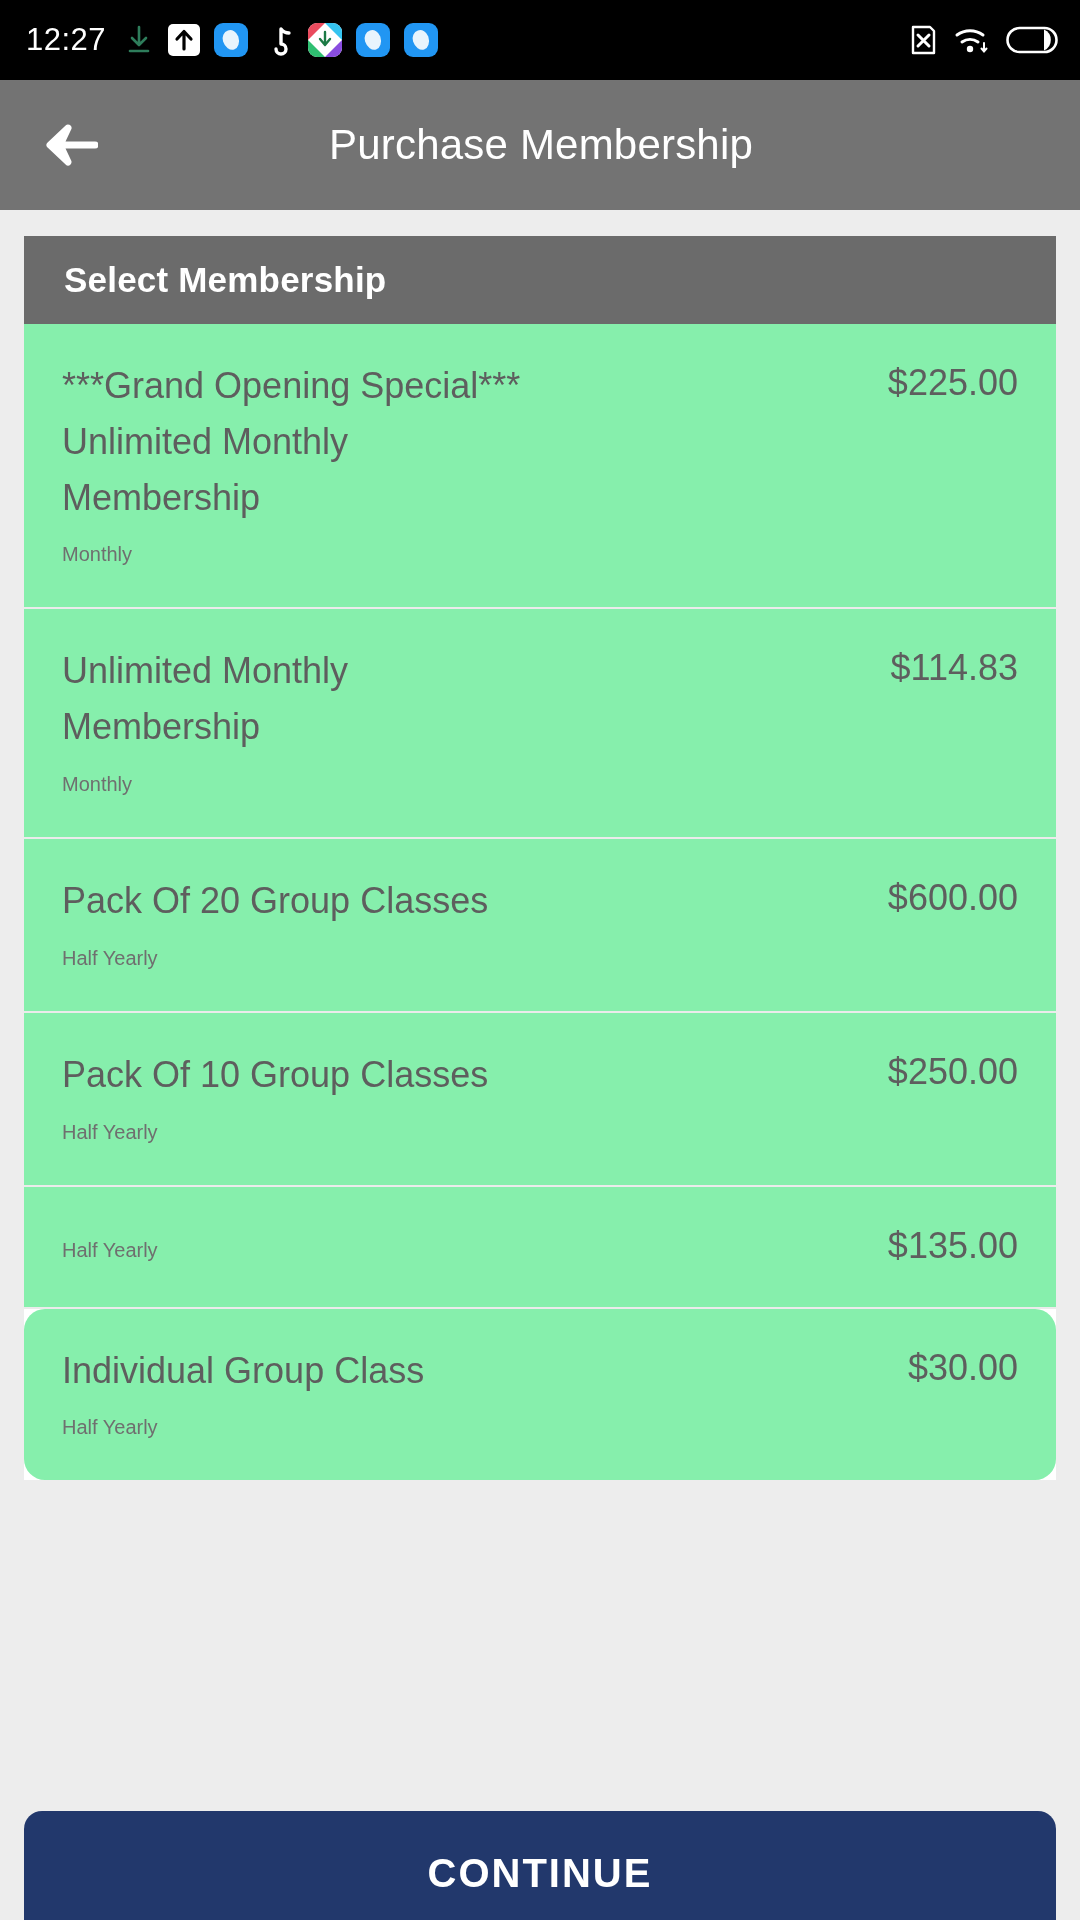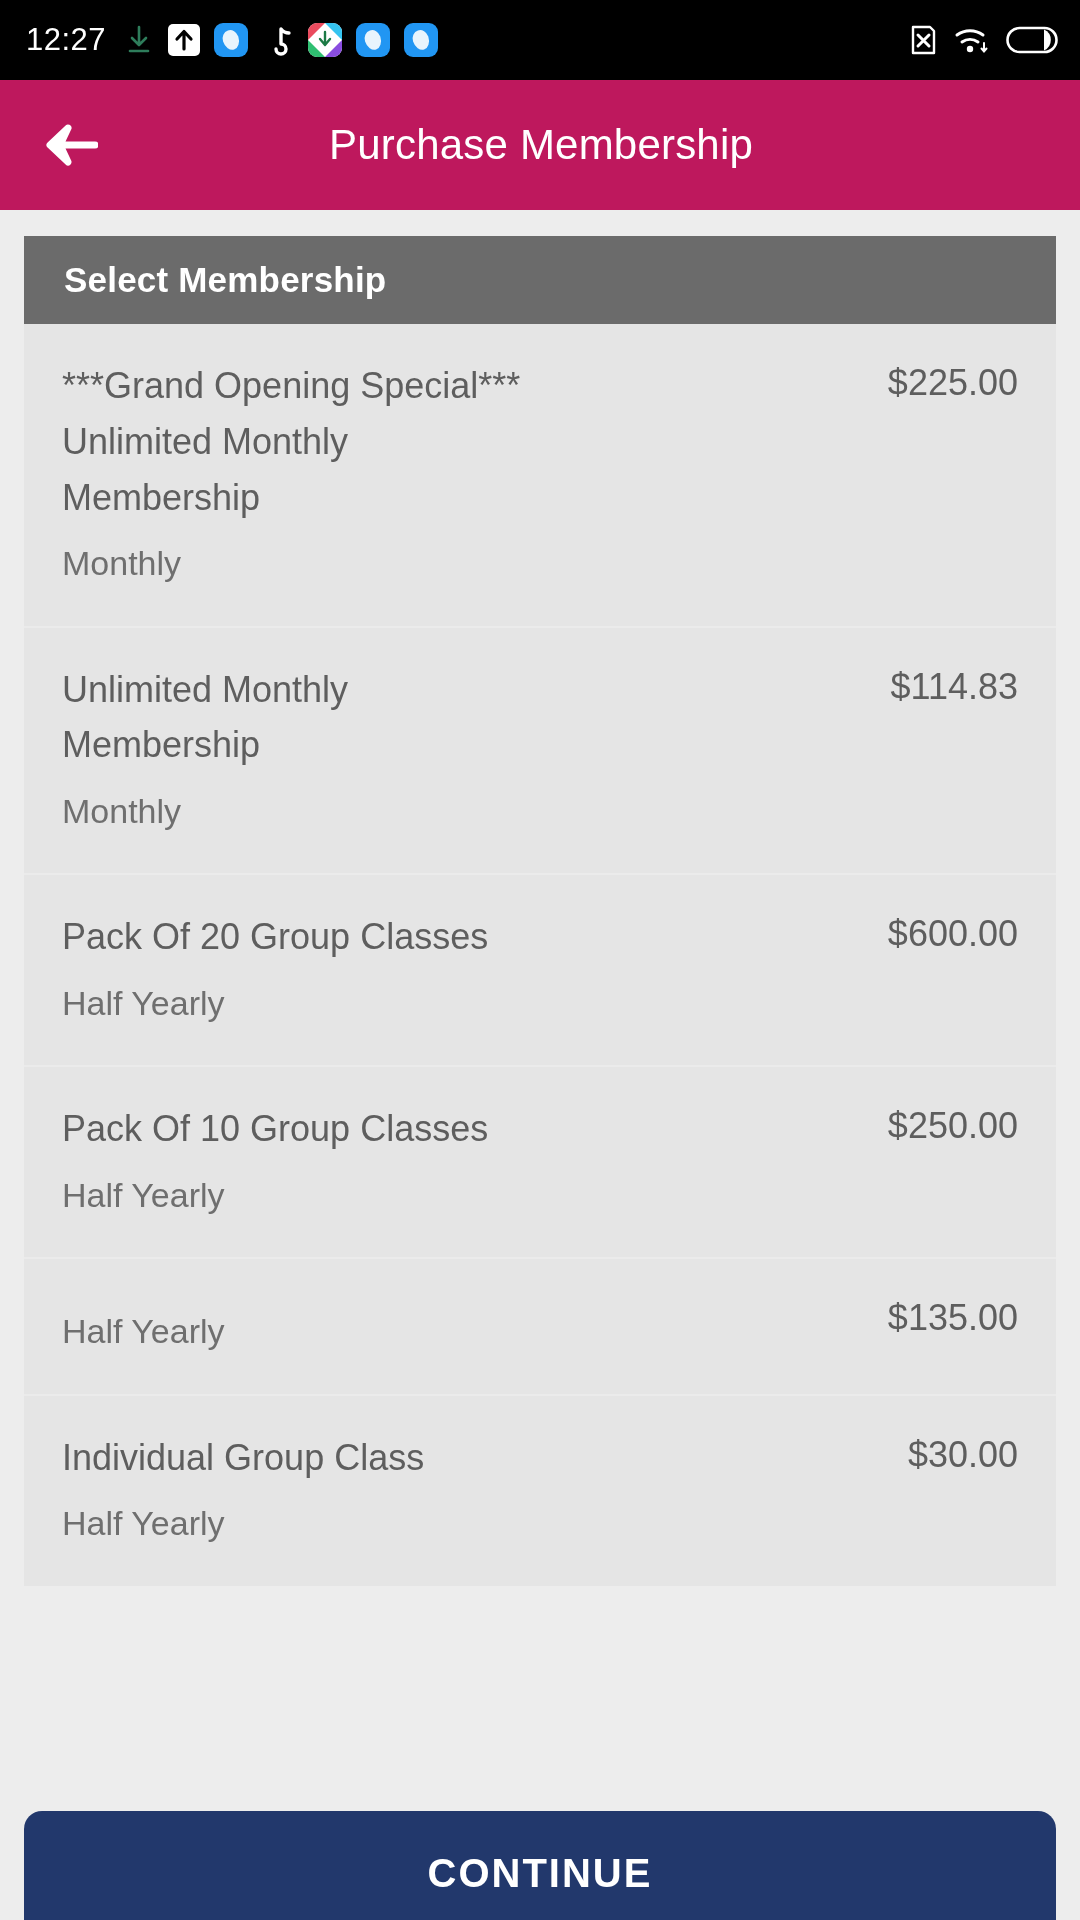--- a/index.html
+++ b/index.html
@@ -59,21 +59,21 @@
   .app-white-box {
     width: 32px; height: 32px;
     background: #ffffff;
     border-radius: 5px;
     position: relative;
   }
 
   
   .app-bar {
     height: 130px;
-    background: #be185d;
+    background: #737373;
     display: flex;
     align-items: center;
     padding-left: 44px;
   }
   .back-arrow { width: 54px; height: 44px; flex: 0 0 auto; }
   .app-title {
     flex: 1;
     text-align: center;
     color: #ffffff;
     font-size: 42px;
@@ -110,38 +110,38 @@
 
   .list {
     background: #ffffff;
   }
 
   .row {
     display: flex;
     align-items: flex-start;
     padding: 34px 38px 40px 38px;
     border-bottom: 2px solid #ebebeb;
-    background: #e5e5e5;
-  }
-  .row:last-child { border-bottom: none; }
+    background: #86efac;
+  }
+  .row:last-child { border-bottom: none; border-radius: 21px; }
 
   .row-main {
     flex: 1;
     padding-right: 20px;
     min-width: 0;
   }
   .row-title {
     font-size: 36px;
     color: #5e5e5e;
     line-height: 1.55;
     font-weight: 400;
     max-width: 470px;
   }
   .row-sub {
-    font-size: 34px;
+    font-size: 20px;
     color: #6f6f6f;
     margin-top: 16px;
     line-height: 1.3;
   }
   .row-price {
     font-size: 36px;
     color: #5e5e5e;
     white-space: nowrap;
     padding-top: 4px;
     flex: 0 0 auto;

